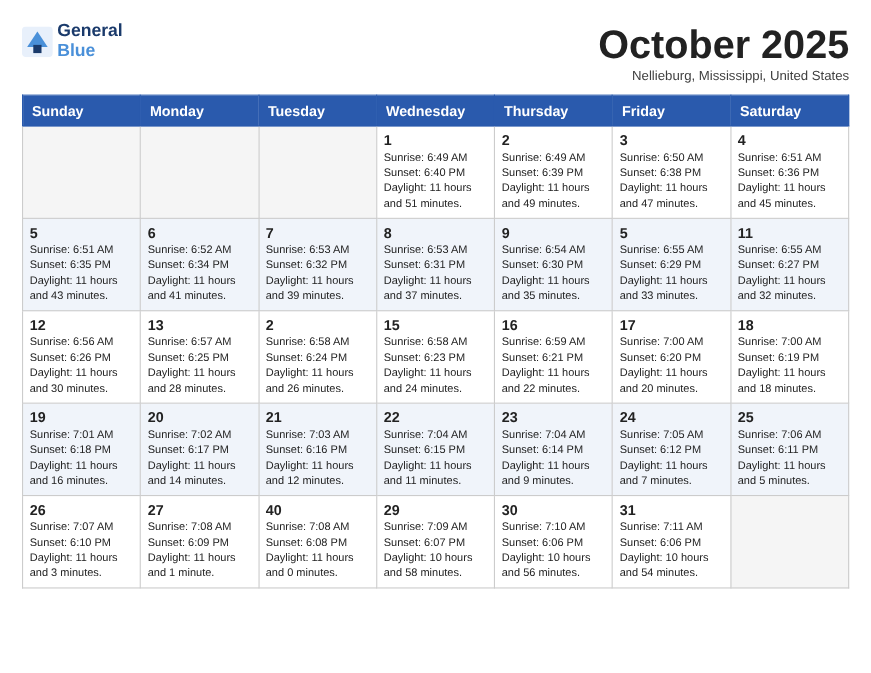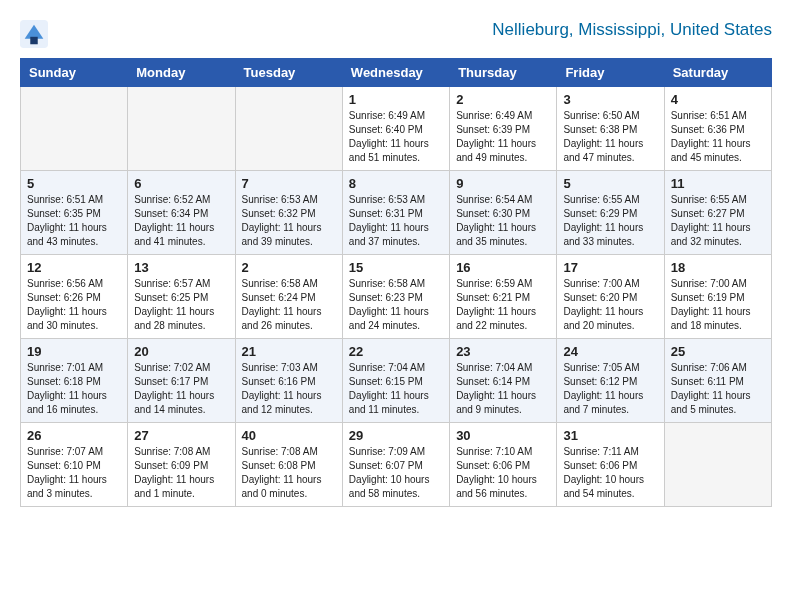--- a/index.html
+++ b/index.html
@@ -27,22 +27,22 @@
     }
     .title-section {
       text-align: right;
     }
     .month-title {
       font-size: 36px;
       font-weight: bold;
       color: #222;
     }
     .location-title {
-      font-size: 17px;
-      color: #0369a1;
+      font-size: 12px;
+      color: #404040;
     }
     .calendar {
       width: 100%;
       border-collapse: collapse;
       border: 1px solid #ccc;
     }
     .calendar th {
       background: #2a5aad;
       color: #fff;
       text-align: left;
@@ -87,22 +87,27 @@
 </head>
 <body>
 
 <div class="header-section">
   <div class="logo">
     <svg class="logo-icon" viewBox="0 0 30 30">
       <rect x="0" y="0" width="30" height="30" rx="4" fill="#e8f0fb"></rect>
       <polygon points="15,5 25,20 5,20" fill="#4a90d9"></polygon>
       <rect x="11" y="18" width="8" height="8" fill="#1a3a6b"></rect>
     </svg>
+    <div style="display:flex;flex-direction:column;">
+      <span style="font-size:16px;font-weight:bold;color:#1a3a6b;">General</span>
+      <span style="font-size:16px;font-weight:bold;color:#4a90d9;">Blue</span>
+    </div>
   </div>
   <div class="title-section">
+    <div class="month-title">October 2025</div>
     <div class="location-title">Nellieburg, Mississippi, United States</div>
   </div>
 </div>
 
 <table class="calendar">
   <thead>
     <tr>
     <th>Sunday</th>
         <th>Monday</th>
         <th>Tuesday</th>

